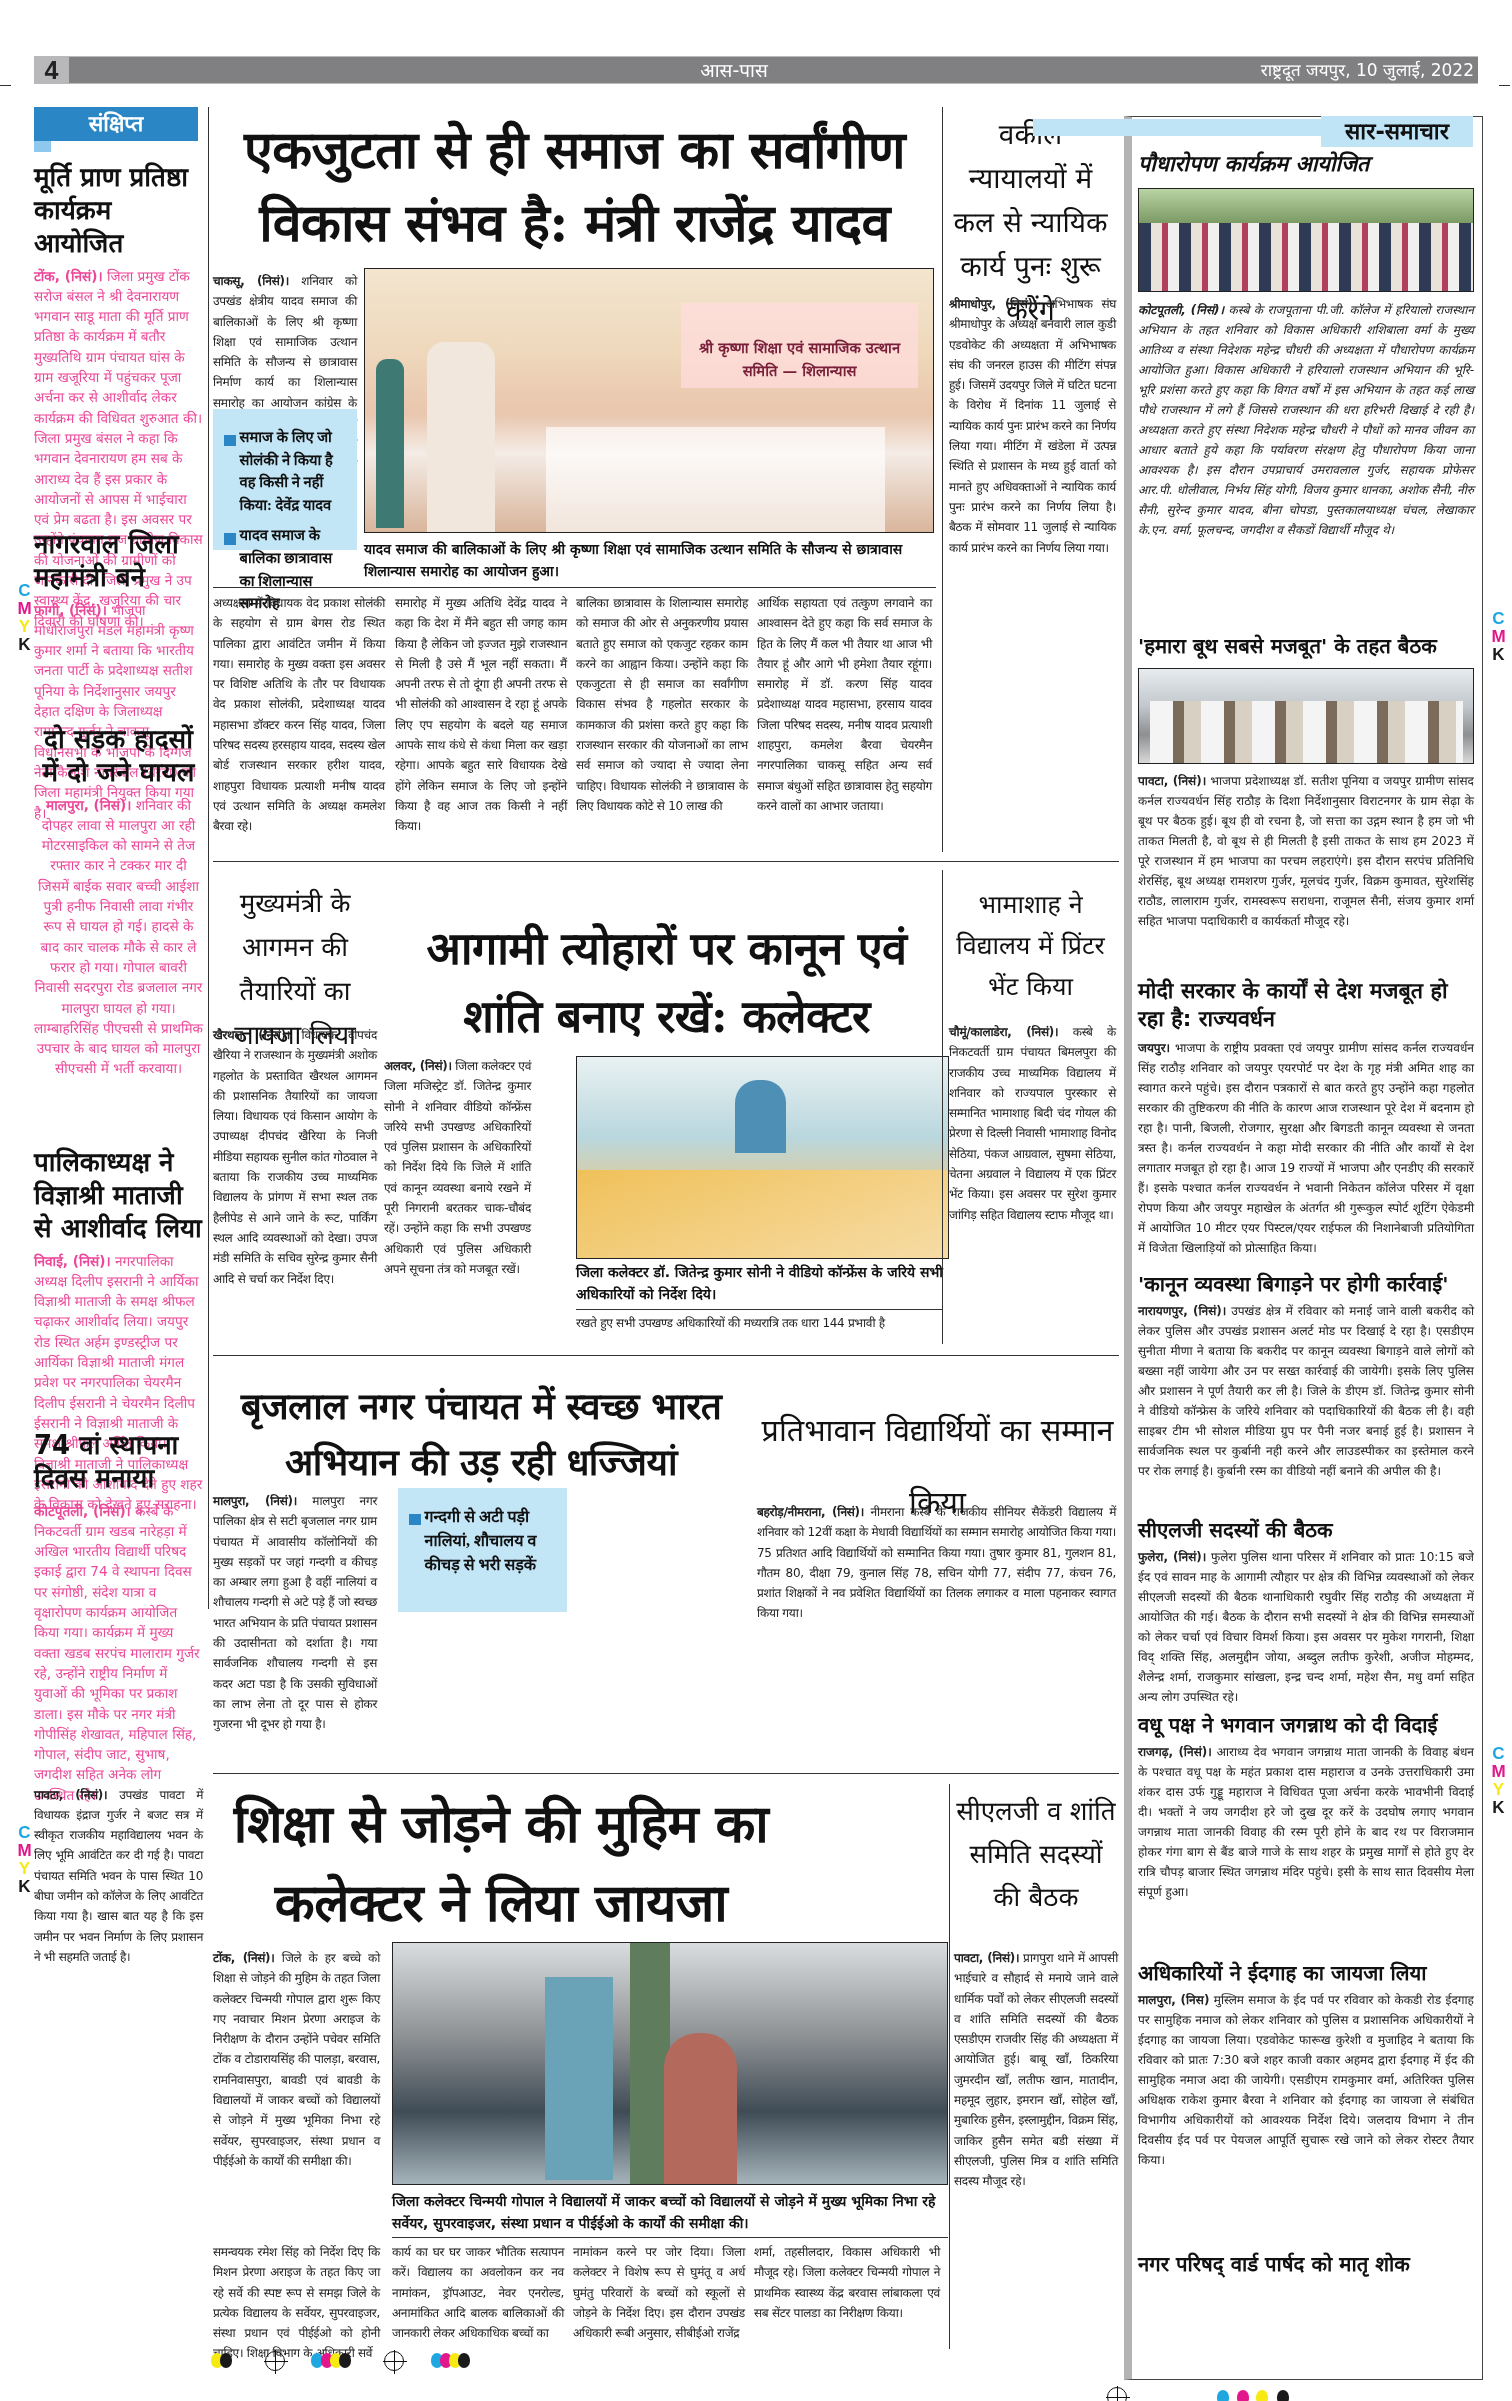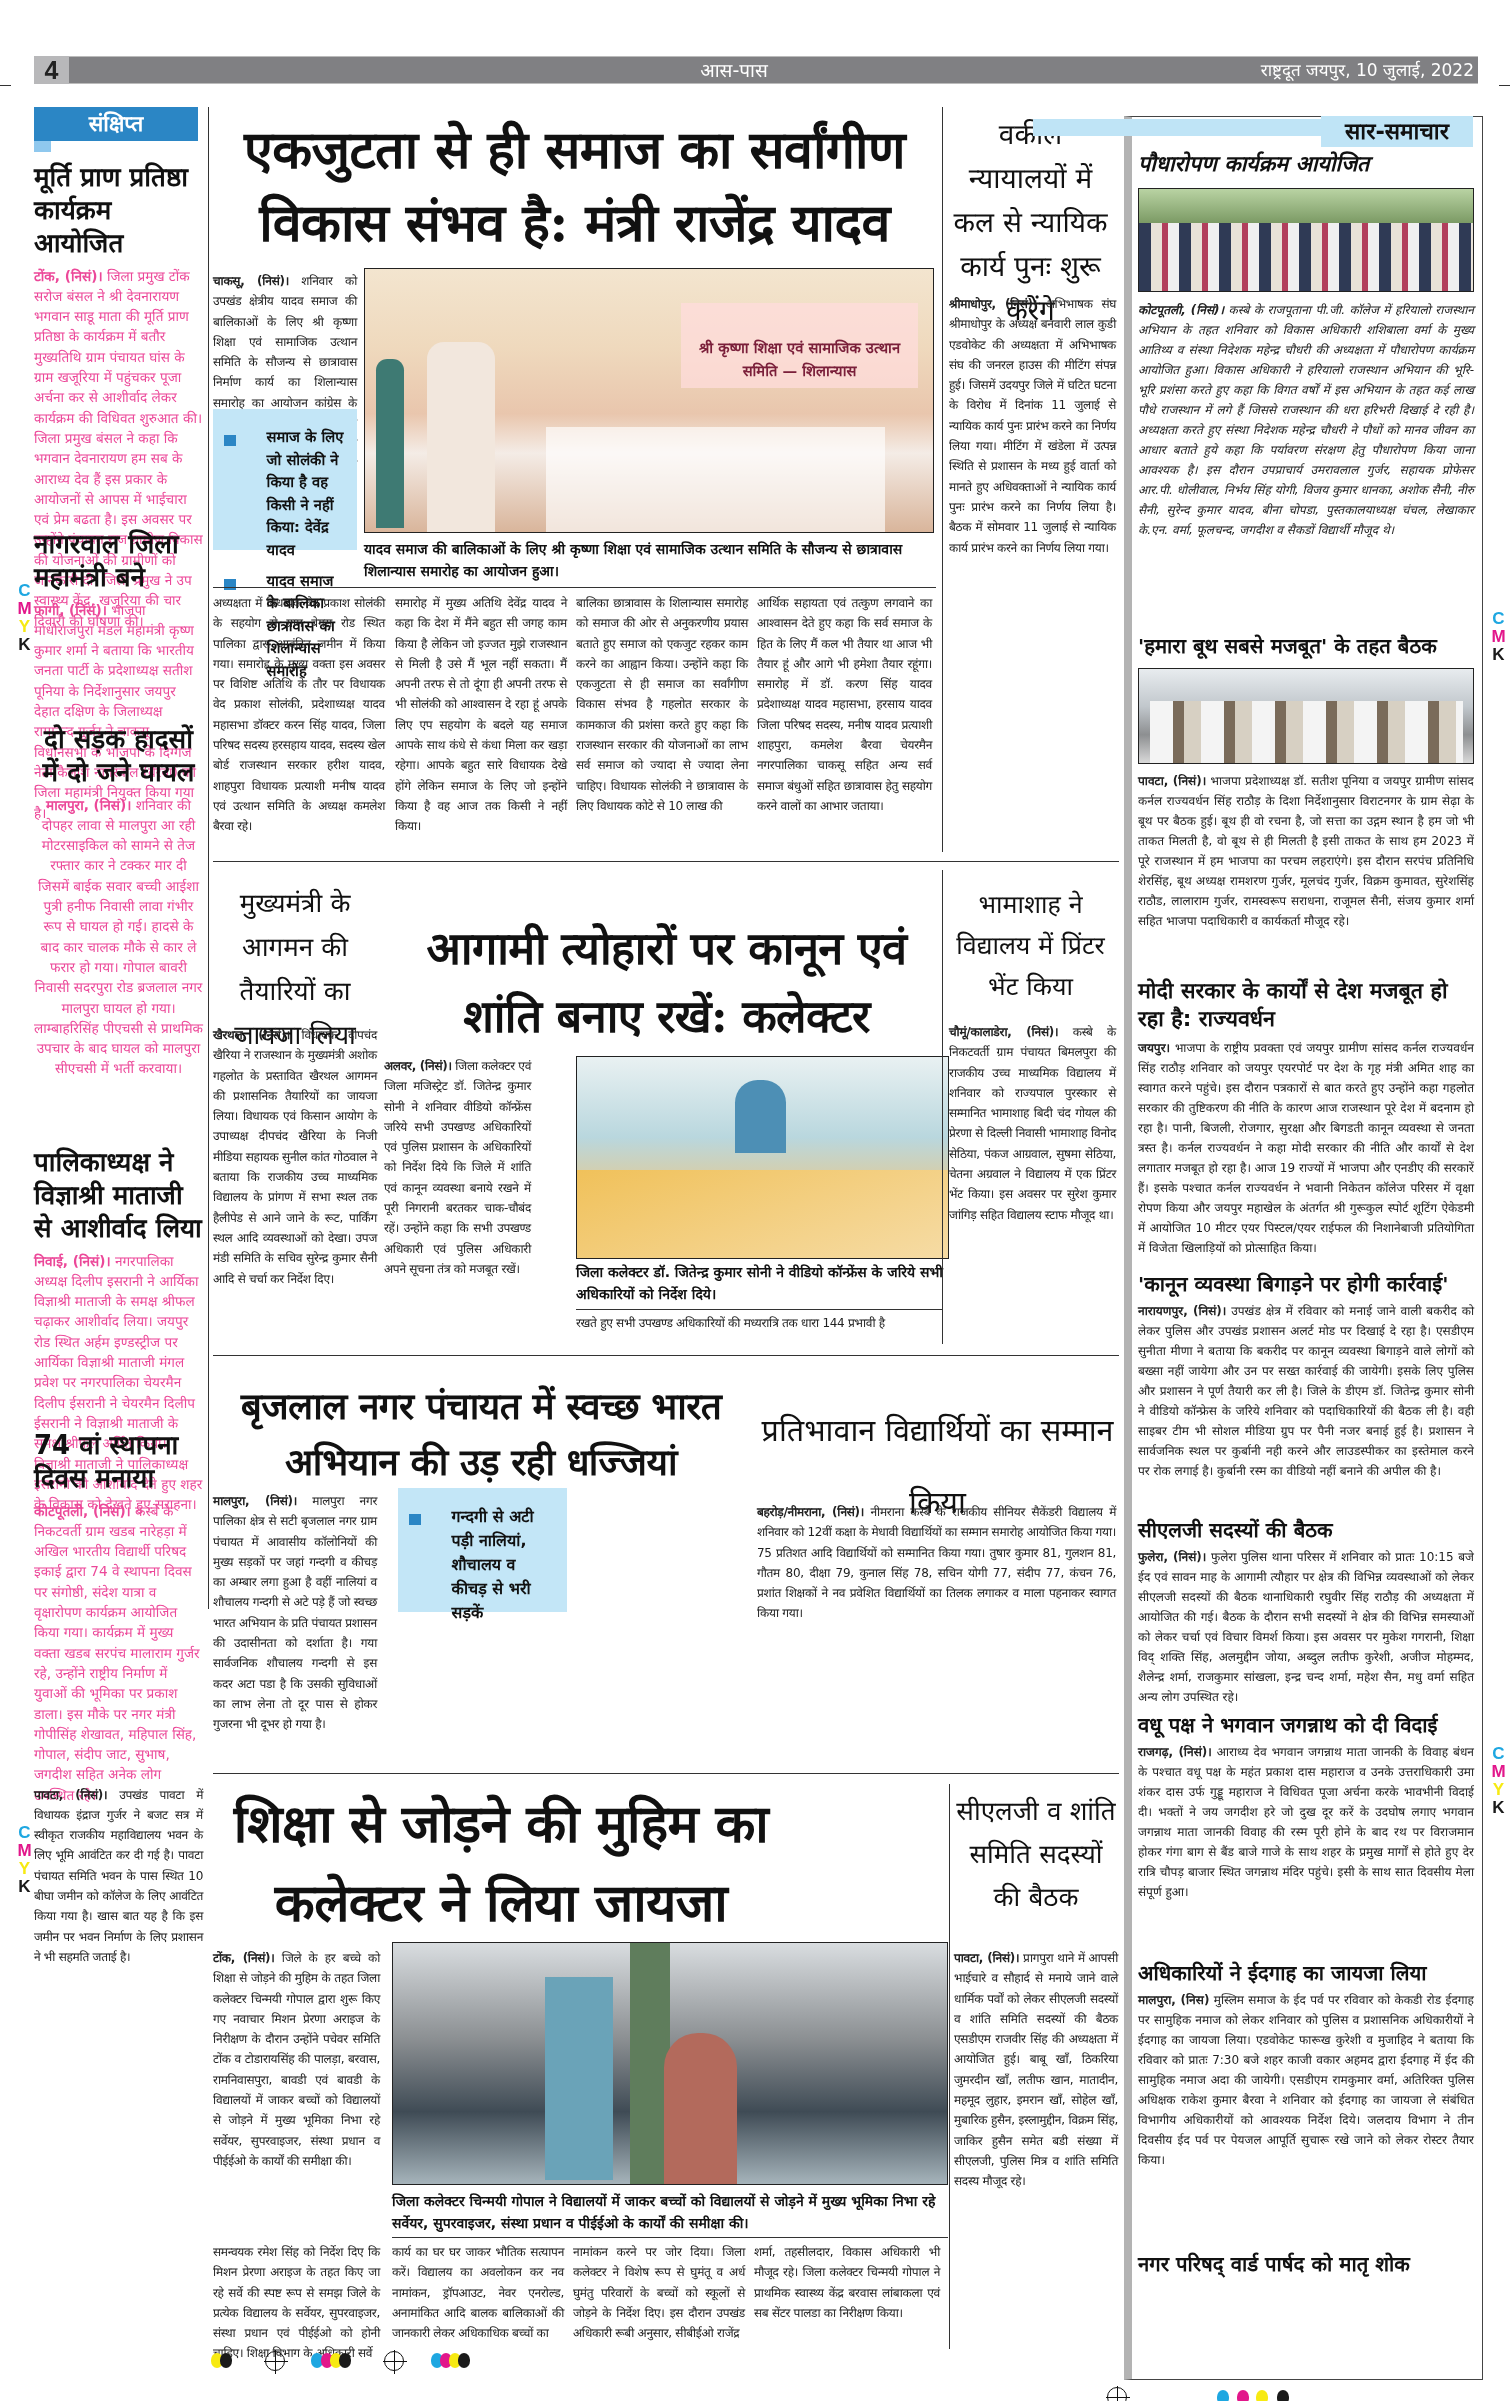--- a/index.html
+++ b/index.html
@@ -26,21 +26,21 @@
   .brief-head { font-family: "DejaVu Sans", sans-serif; font-weight: bold; font-size: 26px; line-height: 33px; color: #111; }
   .brief-text { font-family: "DejaVu Sans", sans-serif; font-size: 13.6px; line-height: 20.3px; color: #ec4899; }
 
   .big-head { font-family: "DejaVu Serif", serif; font-weight: bold; color: #111; text-align: center; letter-spacing: -0.6px; }
   .side-head { font-family: "DejaVu Sans", sans-serif; color: #111; text-align: center; font-size: 29px; line-height: 46px; }
 
   .photo { position: absolute; border: 1.1px solid #222; overflow: hidden; }
   .caption { font-family: "DejaVu Sans", sans-serif; font-size: 14px; line-height: 21.5px; color: #111; font-weight: bold; }
 
   .highlight-box { position: absolute; background: #c3e6f7; padding: 17px 11.3px; }
-  .hl-item { display: flex; gap: 31px; margin-bottom: 8px; }
+  .hl-item { display: flex; gap: 4px; margin-bottom: 8px; font-family: Liberation Serif, serif; }
   .hl-bullet { width: 11.3px; height: 11.3px; background: #2b86c5; flex: none; margin-top: 9px; }
   .hl-text { font-size: 19px; line-height: 30.5px; font-weight: bold; color: #111; }
 
   
   #right-frame { left: 1124px; top: 116px; width: 359px; height: 2264px; border: 1.1px solid #444; border-left: 8px solid #b3b3b3; }
   #sar-band { left: 1033px; top: 119px; width: 294px; height: 17px; background: #bfe4f6; }
   #sar-label { left: 1321px; top: 116px; width: 152px; height: 31px; background: #bfe4f6; font-size: 22.6px; font-weight: bold; color: #111; text-align: center; line-height: 31px; }
   .r-head { font-family: "DejaVu Sans", sans-serif; font-weight: bold; font-size: 20.3px; line-height: 28px; color: #111; }
   .r-text { font-family: "DejaVu Sans", sans-serif; font-size: 12px; line-height: 20px; color: #222; text-align: justify; }
 

